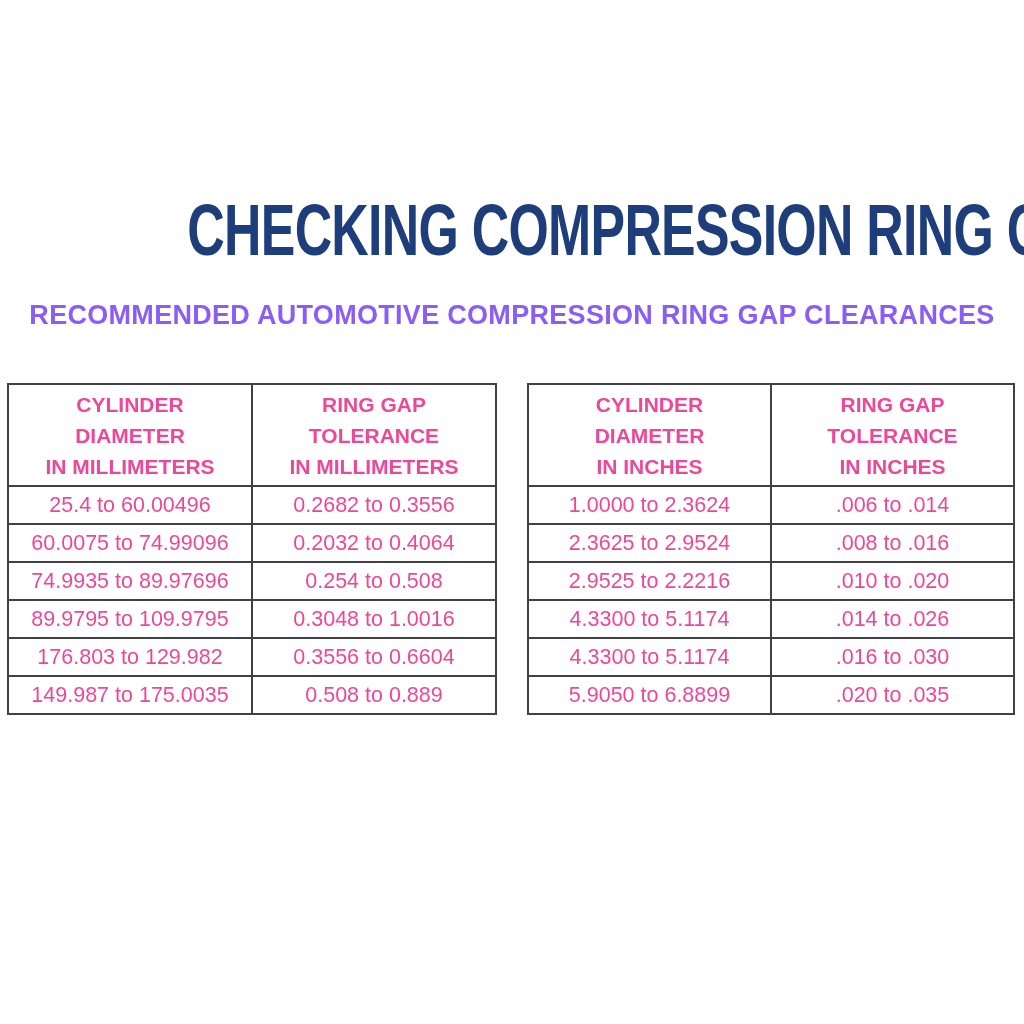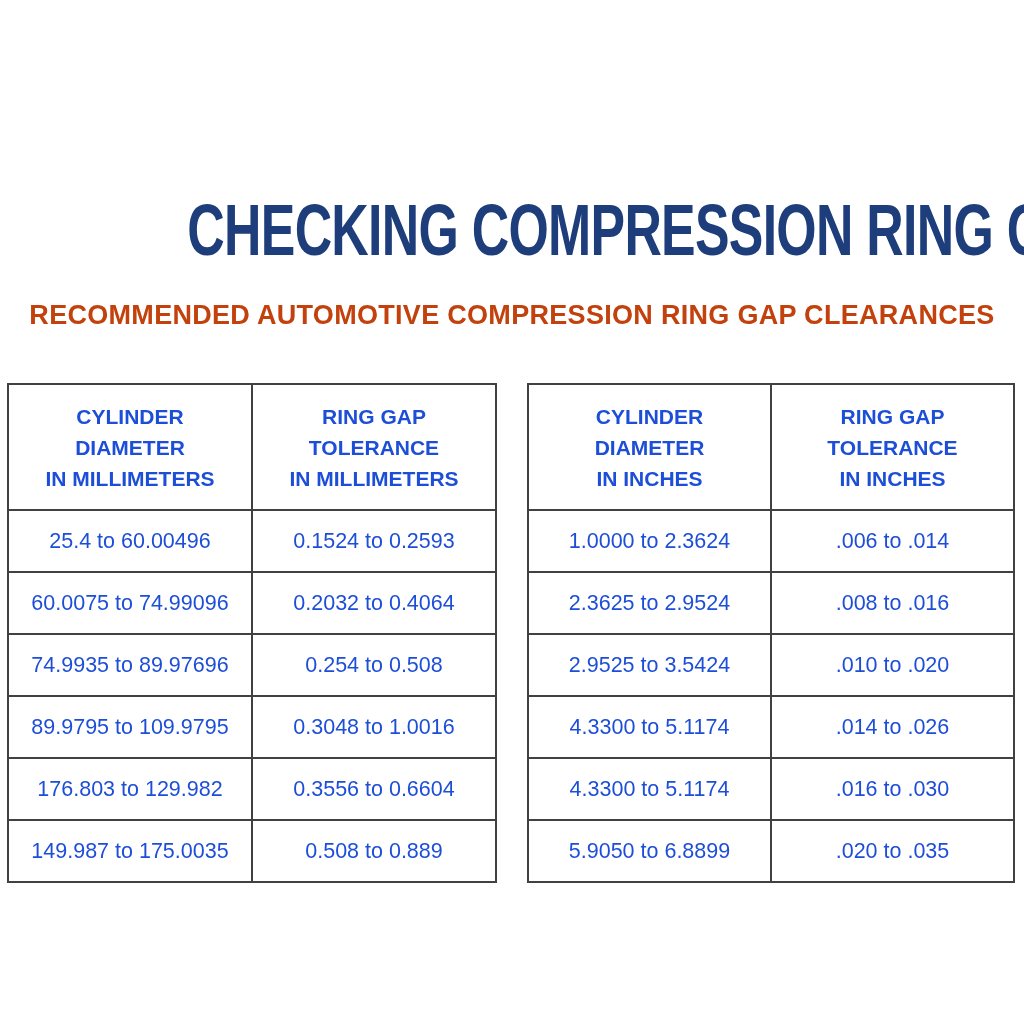--- a/index.html
+++ b/index.html
@@ -37,21 +37,21 @@
   .subtitle {
     position: absolute;
     top: 299px;
     left: 0;
     width: 1024px;
     margin: 0;
     text-align: center;
     font-size: 27px;
     line-height: 1.2;
     font-weight: 700;
-    color: #c2410c;
+    color: #8b5cf6;
     letter-spacing: 0.3px;
   }
   .tables {
     position: absolute;
     top: 383px;
     left: 7px;
     display: flex;
     gap: 30px;
   }
   table.spec {
@@ -59,22 +59,22 @@
     table-layout: fixed;
     background: #ffffff;
   }
   table.spec.mm { width: 490px; }
   table.spec.in { width: 488px; }
   table.spec th,
   table.spec td {
     border: 2px solid #414042;
     text-align: center;
     vertical-align: middle;
-    color: #1d4ed8;
-    padding: 12px;
+    color: #ec4899;
+    padding: 0;
     width: 50%;
   }
   table.spec th {
     height: 100px;
     font-size: 21px;
     line-height: 31px;
     font-weight: 700;
     white-space: pre-line;
   }
   table.spec td {
@@ -102,21 +102,21 @@
 DIAMETER
 IN MILLIMETERS</th>
           <th>RING GAP
 TOLERANCE
 IN MILLIMETERS</th>
         </tr>
       </thead>
       <tbody>
         <tr>
           <td>25.4 to 60.00496</td>
-          <td>0.1524 to 0.2593</td>
+          <td>0.2682 to 0.3556</td>
         </tr>
         <tr>
           <td>60.0075 to 74.99096</td>
           <td>0.2032 to 0.4064</td>
         </tr>
         <tr>
           <td>74.9935 to 89.97696</td>
           <td>0.254 to 0.508</td>
         </tr>
         <tr>
@@ -148,21 +148,21 @@
       <tbody>
         <tr>
           <td>1.0000 to 2.3624</td>
           <td>.006 to .014</td>
         </tr>
         <tr>
           <td>2.3625 to 2.9524</td>
           <td>.008 to .016</td>
         </tr>
         <tr>
-          <td>2.9525 to 3.5424</td>
+          <td>2.9525 to 2.2216</td>
           <td>.010 to .020</td>
         </tr>
         <tr>
           <td>4.3300 to 5.1174</td>
           <td>.014 to .026</td>
         </tr>
         <tr>
           <td>4.3300 to 5.1174</td>
           <td>.016 to .030</td>
         </tr>

